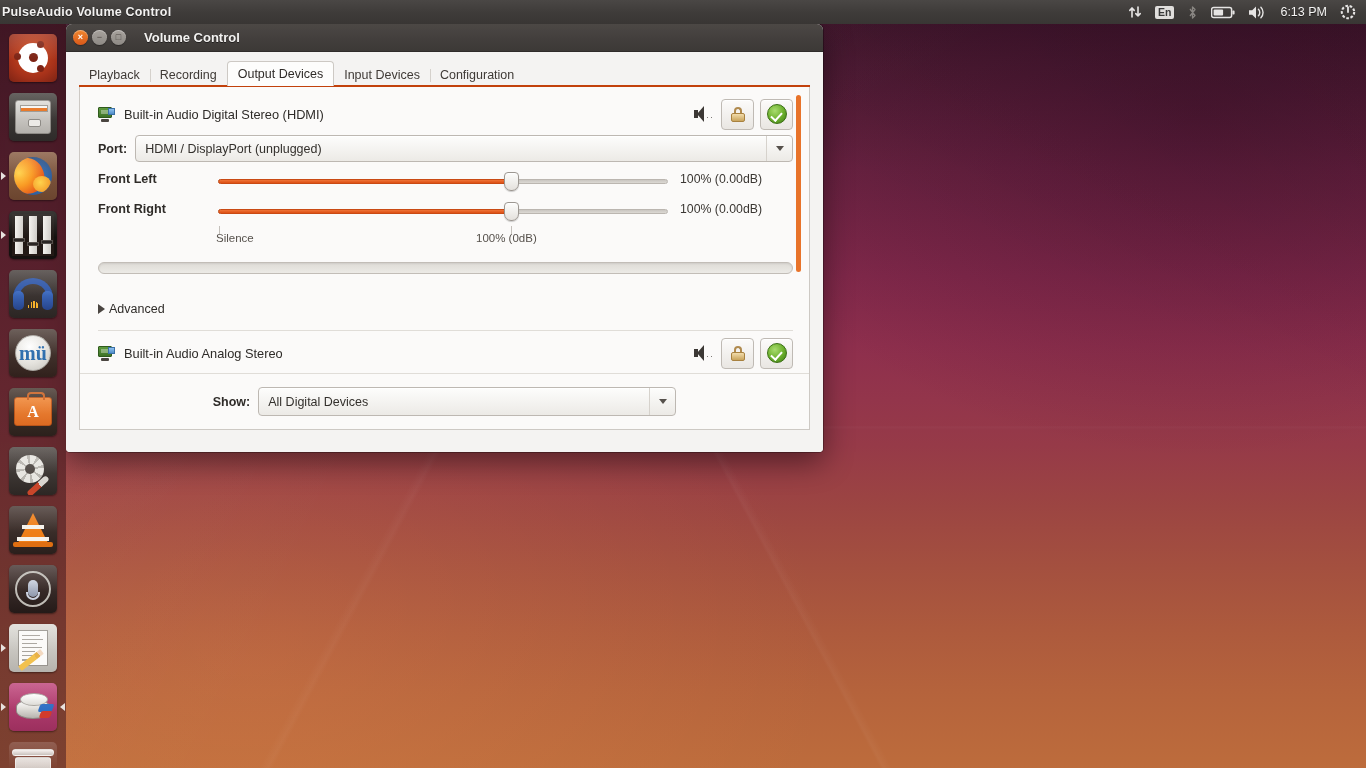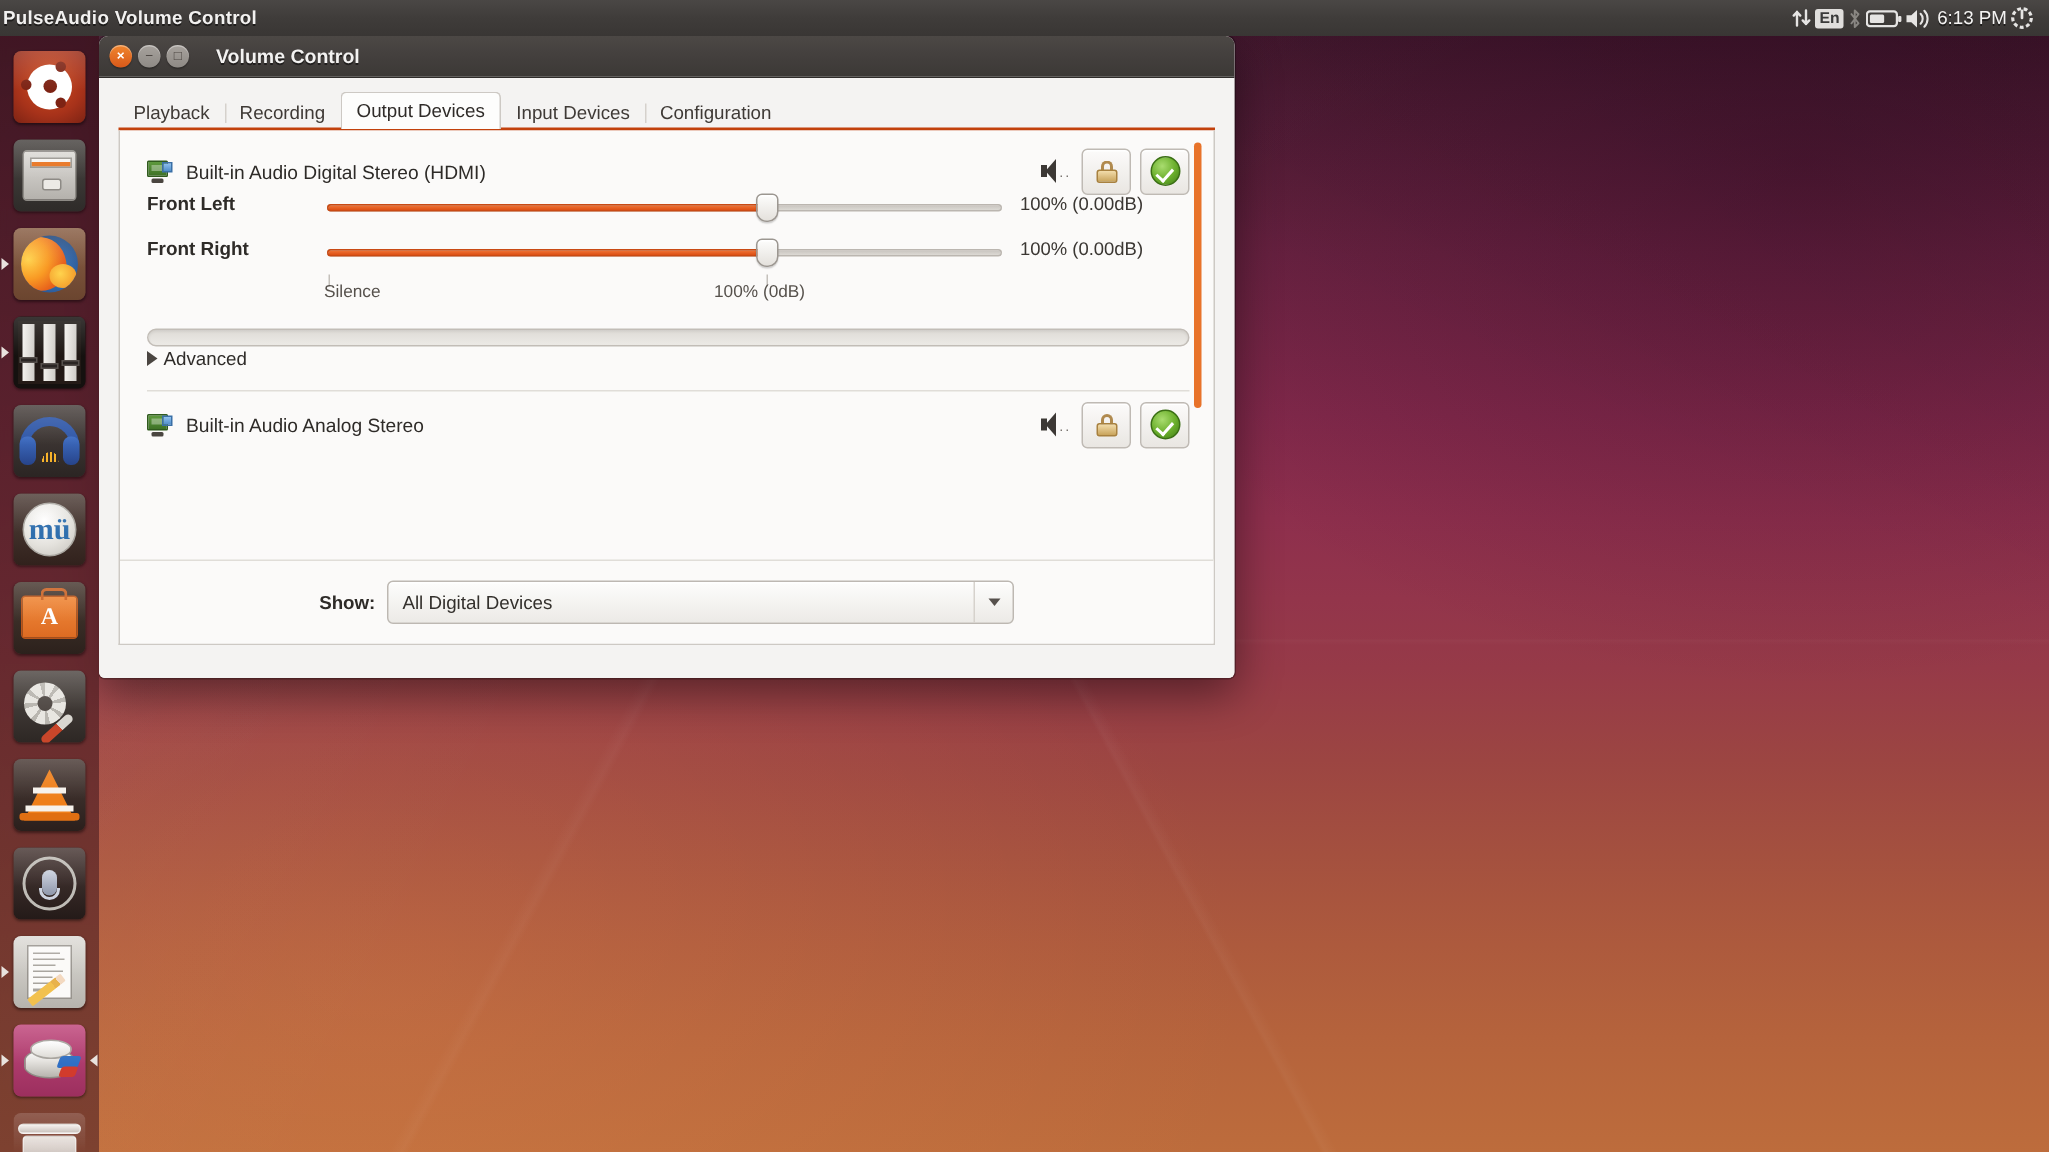--- a/index.html
+++ b/index.html
@@ -51,21 +51,21 @@
     position:absolute; left:0; top:0; width:1366px; height:24px;
     background:linear-gradient(to bottom,#4a4745 0%,#3f3c3a 50%,#393634 100%);
     color:#f2f1f0; display:flex; align-items:center;
     z-index:60; font-size:12.5px;
   }
   #panel-title {
     margin-left:2px; font-weight:bold; letter-spacing:.2px;
     text-shadow:0 1px 0 rgba(0,0,0,.5);
   }
   #indicators {
-    margin-left:auto; display:flex; align-items:center; gap:2px;
+    margin-left:auto; display:flex; align-items:center; gap:13px;
     padding-right:10px;
   }
   #indicators .ind { display:flex; align-items:center; opacity:.95; }
   .kbd-badge {
     background:#e9e7e5; color:#3a3a3a; font-size:10.5px; font-weight:bold;
     border-radius:2px; padding:1px 3px 1px 3px; line-height:11px;
   }
   #clock { font-size:12.5px; color:#f4f3f2; text-shadow:0 1px 0 rgba(0,0,0,.5); }
 
   
@@ -474,21 +474,21 @@
   .scale-lbl { position:absolute; top:2px; font-size:11.5px; color:#56514c; }
 
   
   .meter {
     height:12px; margin:10px 0 0 0; border-radius:6px;
     background:linear-gradient(to bottom,#dedbd6,#eceae6);
     border:1px solid #c2bdb7;
     box-shadow:inset 0 1px 2px rgba(0,0,0,.07);
   }
 
-  .advanced-row { display:flex; align-items:center; margin-top:1px; cursor:default; }
+  .advanced-row { display:flex; align-items:center; margin-top:28px; cursor:default; }
   .expander {
     width:0; height:0; margin-right:4px;
     border-top:5px solid transparent; border-bottom:5px solid transparent;
     border-left:7px solid #4a4541;
   }
   .advanced-lbl { font-size:12.5px; color:#2f2c29; }
 
   .dev-separator {
     height:1px; background:#e0ddd8; margin:14px 0 0 0;
   }
@@ -731,20 +731,29 @@
                   <div class="shackle"></div>
                     <div class="bodyl"></div>
                 </div>
               </div>
               <div class="tbtn">
                 <div class="check-ico"></div>
               </div>
             </div>
           </div>
 
+          <div class="port-row">
+            <div class="port-label">Port:</div>
+            <div class="combo">
+              <span>HDMI / DisplayPort (unplugged)</span>
+              <span class="arrow-cell">
+                <span class="caret-down"></span>
+              </span>
+            </div>
+          </div>
 
           <div class="slider-row">
             <div class="ch-label">Front Left</div>
             <div class="track-wrap">
               <div class="track-bg"></div>
               <div class="track-fill" style="width:65%"></div>
               <div class="thumb" style="left:65%"></div>
             </div>
             <div class="slider-val">100% (0.00dB)</div>
           </div>

